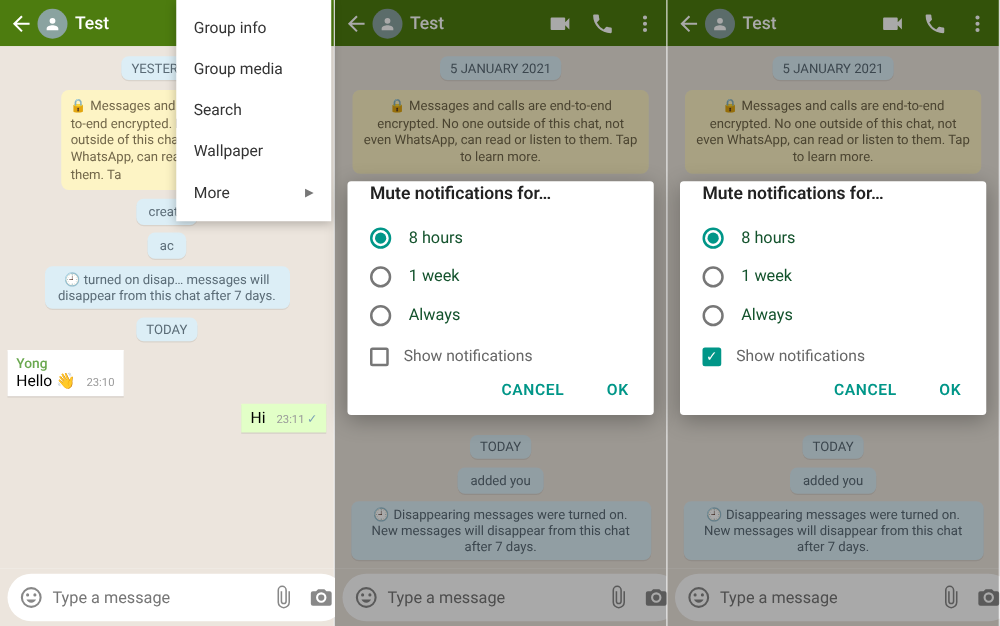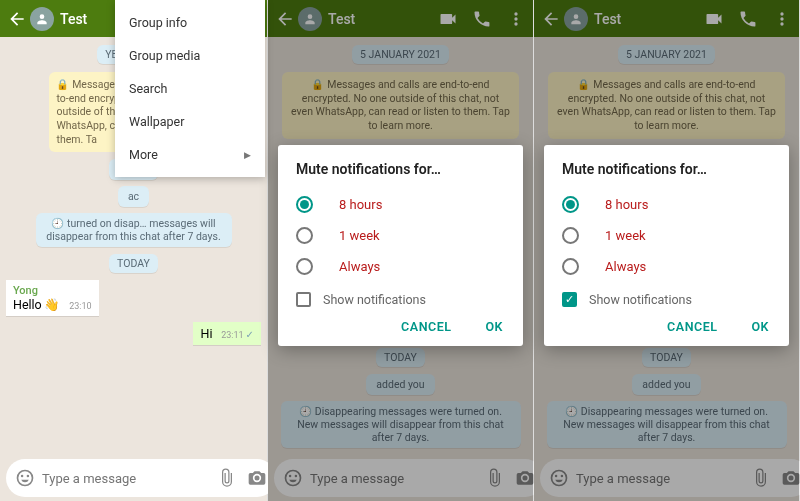--- a/index.html
+++ b/index.html
@@ -33,29 +33,29 @@
 
   
   .inputbar{position:absolute;left:0;right:0;bottom:0;height:46px;background:#ECE5DD;display:flex;align-items:center;padding:4px 6px;gap:6px}
   .inputfield{flex:1;display:flex;align-items:center;background:#fff;border-radius:22px;height:38px;padding:4px 8px;color:#888}
   .inputfield .emo{margin-right:6px}
   .inputfield input{border:0;outline:0;flex:1;font-size:13px;color:#444;background:transparent}
   .inputfield .iico{color:#888;margin-left:8px}
   .micbtn{width:38px;height:38px;border-radius:50%;background:#00A884;display:flex;align-items:center;justify-content:center;color:#fff}
 
   
-  .menu{position:absolute;top:0;right:2px;width:150px;background:#fff;box-shadow:0 2px 8px rgba(0,0,0,.25);padding:6px 0;z-index:20}
+  .menu{position:absolute;top:0;right:2px;width:124px;background:#fff;box-shadow:0 2px 8px rgba(0,0,0,.25);padding:6px 0;z-index:20}
   .menuitem{padding:9px 14px;font-size:12.5px;color:#333;cursor:pointer;display:flex;align-items:center;justify-content:space-between}
   .menuitem.highlight{outline:2px solid #D13A3A;outline-offset:-2px}
 
   
   .scrim{position:absolute;inset:0;background:rgba(0,0,0,.28);z-index:15}
-  .dialog{position:absolute;left:10px;right:10px;top:145px;background:#fff;border-radius:3px;z-index:16;padding:16px 18px 8px;box-shadow:0 4px 18px rgba(0,0,0,.3)}
+  .dialog{position:absolute;left:10px;right:10px;top:145px;background:#fff;border-radius:3px;z-index:16;padding:2px 18px 8px;box-shadow:0 4px 18px rgba(0,0,0,.3)}
   .dialog h3{font-size:14px;font-weight:600;color:#222;margin-bottom:12px}
-  .radiorow{display:flex;align-items:center;gap:26px;padding:7px 0;font-size:13px;color:#b91c1c}
+  .radiorow{display:flex;align-items:center;gap:14px;padding:7px 0;font-size:13px;color:#14532d}
   .radio{width:17px;height:17px;border:2px solid #777;border-radius:50%;display:inline-flex;align-items:center;justify-content:center}
   .radio.on{border-color:#009688}
   .radio.on::after{content:'';width:9px;height:9px;border-radius:50%;background:#009688}
   .chkrow{display:flex;align-items:center;gap:12px;padding:10px 0 6px;font-size:12.5px;color:#666}
   .chk{width:15px;height:15px;border:2px solid #777;border-radius:2px;display:inline-flex;align-items:center;justify-content:center}
   .chk.on{background:#009688;border-color:#009688;color:#fff;font-size:11px}
   .dactions{display:flex;justify-content:flex-end;gap:34px;padding:6px 2px 4px}
   .dbtn{font-size:12.5px;font-weight:600;color:#009688;letter-spacing:.5px;cursor:pointer}
 
   .dim .chatbg,.dim .inputbar,.dim .topbar{filter:brightness(.92)}

